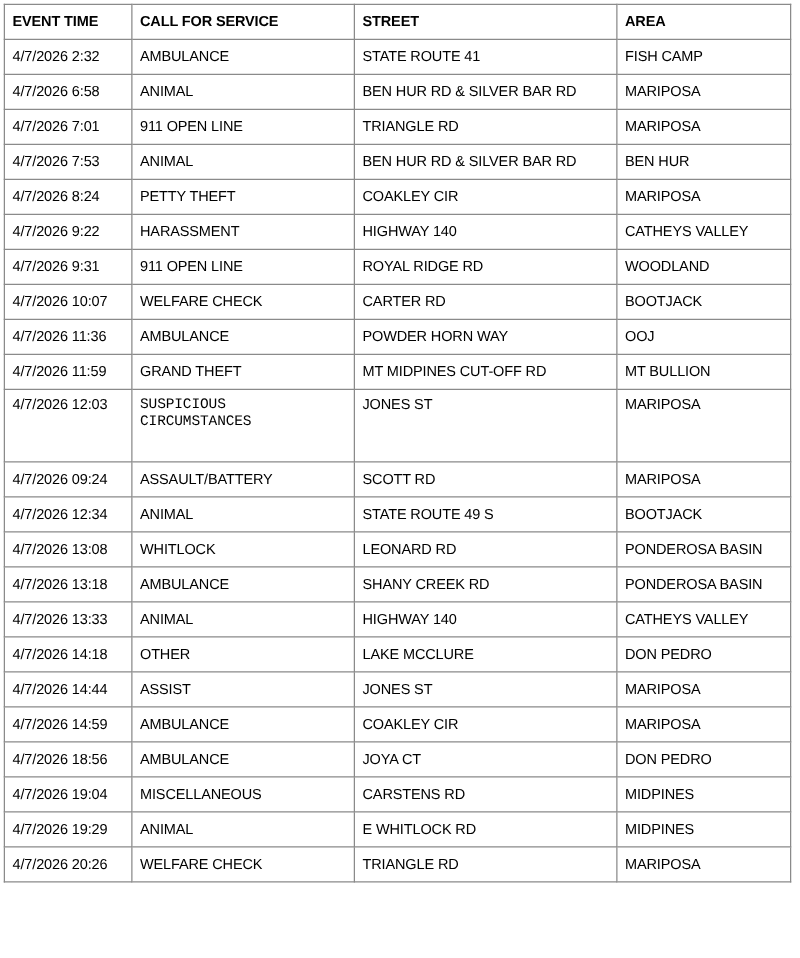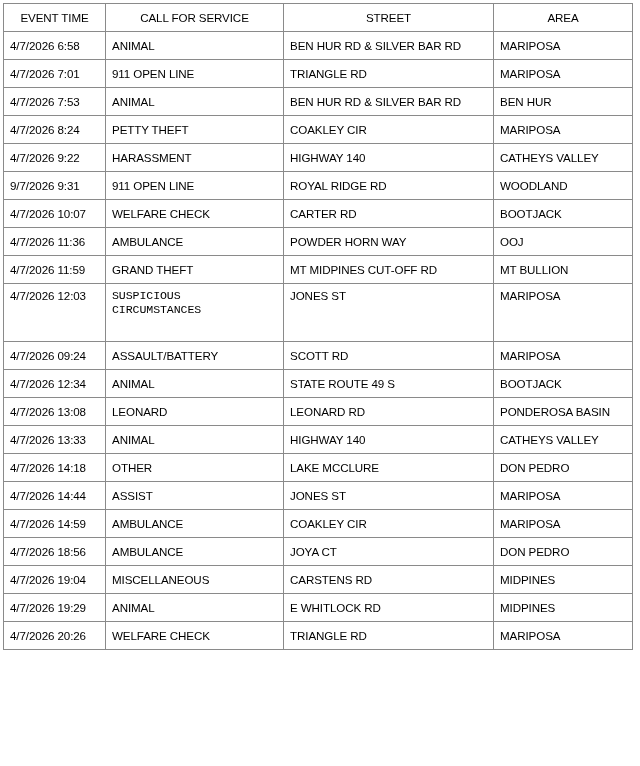--- a/index.html
+++ b/index.html
@@ -45,22 +45,21 @@
     line-height: 13.5px;
     font-weight: 400;
     text-align: left;
     vertical-align: middle;
     white-space: nowrap;
     overflow: hidden;
     letter-spacing: -0.1px;
     font-stretch: condensed;
   }
   table.calls-table th {
-    font-weight: 400;
-    text-align: center;
+    font-weight: 700;
   }
   table.calls-table tr.row-tall td {
     height: 47px;
     vertical-align: middle;
     margin-left: 37px;
   }
   table.calls-table tr.row-tall td.wrap-cell {
     white-space: normal;
     padding-top: 5px;
     padding-bottom: 5px;
@@ -87,20 +86,26 @@
     <thead>
       <tr>
         <th>EVENT TIME</th>
         <th>CALL FOR SERVICE</th>
         <th>STREET</th>
         <th>AREA</th>
       </tr>
     </thead>
     <tbody id="table-body">
         <tr>
+          <td>4/7/2026 2:32</td>
+          <td>AMBULANCE</td>
+          <td>STATE ROUTE 41</td>
+          <td>FISH CAMP</td>
+        </tr>
+        <tr>
           <td>4/7/2026 6:58</td>
           <td>ANIMAL</td>
           <td>BEN HUR RD &amp; SILVER BAR RD</td>
           <td>MARIPOSA</td>
         </tr>
         <tr>
           <td>4/7/2026 7:01</td>
           <td>911 OPEN LINE</td>
           <td>TRIANGLE RD</td>
           <td>MARIPOSA</td>
@@ -117,21 +122,21 @@
           <td>COAKLEY CIR</td>
           <td>MARIPOSA</td>
         </tr>
         <tr>
           <td>4/7/2026 9:22</td>
           <td>HARASSMENT</td>
           <td>HIGHWAY 140</td>
           <td>CATHEYS VALLEY</td>
         </tr>
         <tr>
-          <td>9/7/2026 9:31</td>
+          <td>4/7/2026 9:31</td>
           <td>911 OPEN LINE</td>
           <td>ROYAL RIDGE RD</td>
           <td>WOODLAND</td>
         </tr>
         <tr>
           <td>4/7/2026 10:07</td>
           <td>WELFARE CHECK</td>
           <td>CARTER RD</td>
           <td>BOOTJACK</td>
         </tr>
@@ -163,22 +168,28 @@
           <td>MARIPOSA</td>
         </tr>
         <tr>
           <td>4/7/2026 12:34</td>
           <td>ANIMAL</td>
           <td>STATE ROUTE 49 S</td>
           <td>BOOTJACK</td>
         </tr>
         <tr>
           <td>4/7/2026 13:08</td>
-          <td>LEONARD</td>
+          <td>WHITLOCK</td>
           <td>LEONARD RD</td>
+          <td>PONDEROSA BASIN</td>
+        </tr>
+        <tr>
+          <td>4/7/2026 13:18</td>
+          <td>AMBULANCE</td>
+          <td>SHANY CREEK RD</td>
           <td>PONDEROSA BASIN</td>
         </tr>
         <tr>
           <td>4/7/2026 13:33</td>
           <td>ANIMAL</td>
           <td>HIGHWAY 140</td>
           <td>CATHEYS VALLEY</td>
         </tr>
         <tr>
           <td>4/7/2026 14:18</td>

